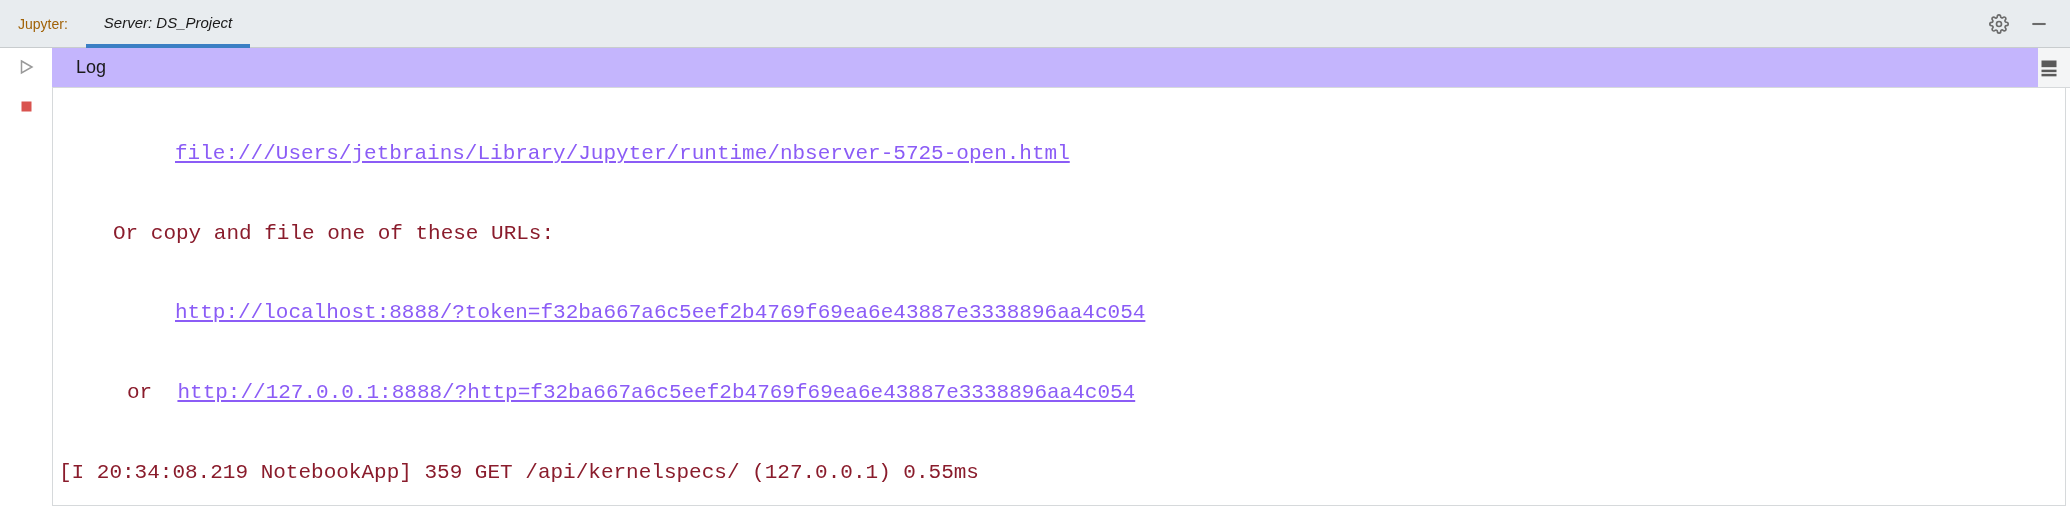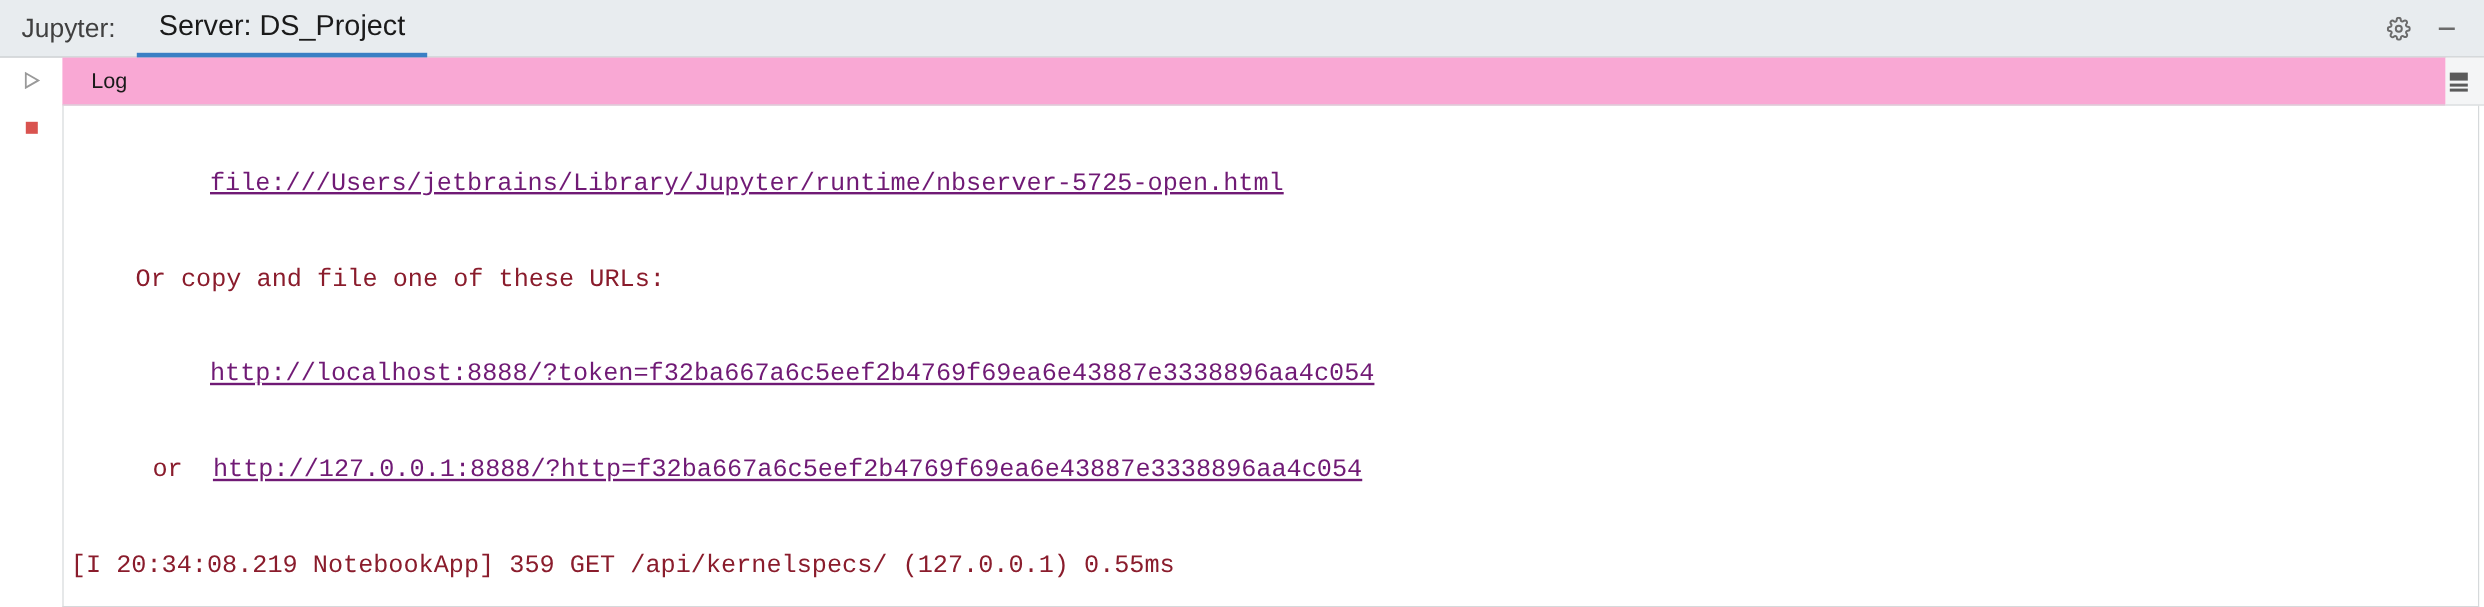--- a/index.html
+++ b/index.html
@@ -26,32 +26,33 @@
     .top-bar-left {
       display: flex;
       align-items: stretch;
       height: 100%;
       flex: 1;
     }
     .top-label {
       display: flex;
       align-items: center;
       padding: 0 18px 0 6px;
-      color: #404040;
-      font-size: 22px;
+      color: #a16207;
+      font-size: 14px;
     }
     .server-tab {
       display: flex;
       align-items: center;
       padding: 0 18px;
       color: #1a1a1a;
-      font-size: 24px;
+      font-size: 15px;
       border-bottom: 4px solid #3b7fc4;
       margin-bottom: -1px;
       cursor: pointer;
+      font-style: italic;
     }
     .top-bar-right {
       display: flex;
       align-items: center;
       gap: 18px;
       padding-right: 8px;
     }
     .icon-btn {
       width: 22px;
       height: 22px;
@@ -69,21 +70,21 @@
     .play-icon {
       color: #9a9a9a;
       cursor: pointer;
     }
     .stop-icon {
       color: #d9534f;
       cursor: pointer;
     }
     .log-header {
       flex: 1;
-      background: #f9a8d4;
+      background: #c4b5fd;
       border-bottom: 1px solid #d6d9db;
       display: flex;
       align-items: center;
       padding: 0 24px;
       color: #1a1a1a;
       font-size: 18px;
     }
     .log-header-right {
       display: flex;
       align-items: center;
@@ -123,21 +124,21 @@
       border-top: none;
       margin-right: 4px;
     }
     .log-line {
       padding: 0 0 0 0;
     }
     .indent1 { padding-left: 116px; }
     .indent2 { padding-left: 54px; }
     .indent-or { padding-left: 68px; }
     a.log-link {
-      color: #701a75;
+      color: #8b5cf6;
       text-decoration: underline;
     }
   </style>
 </head>
 <body>
 
 <div class="top-bar">
   <div class="top-bar-left">
     <div class="top-label">Jupyter:</div>
     <div class="server-tab">Server: DS_Project</div>

